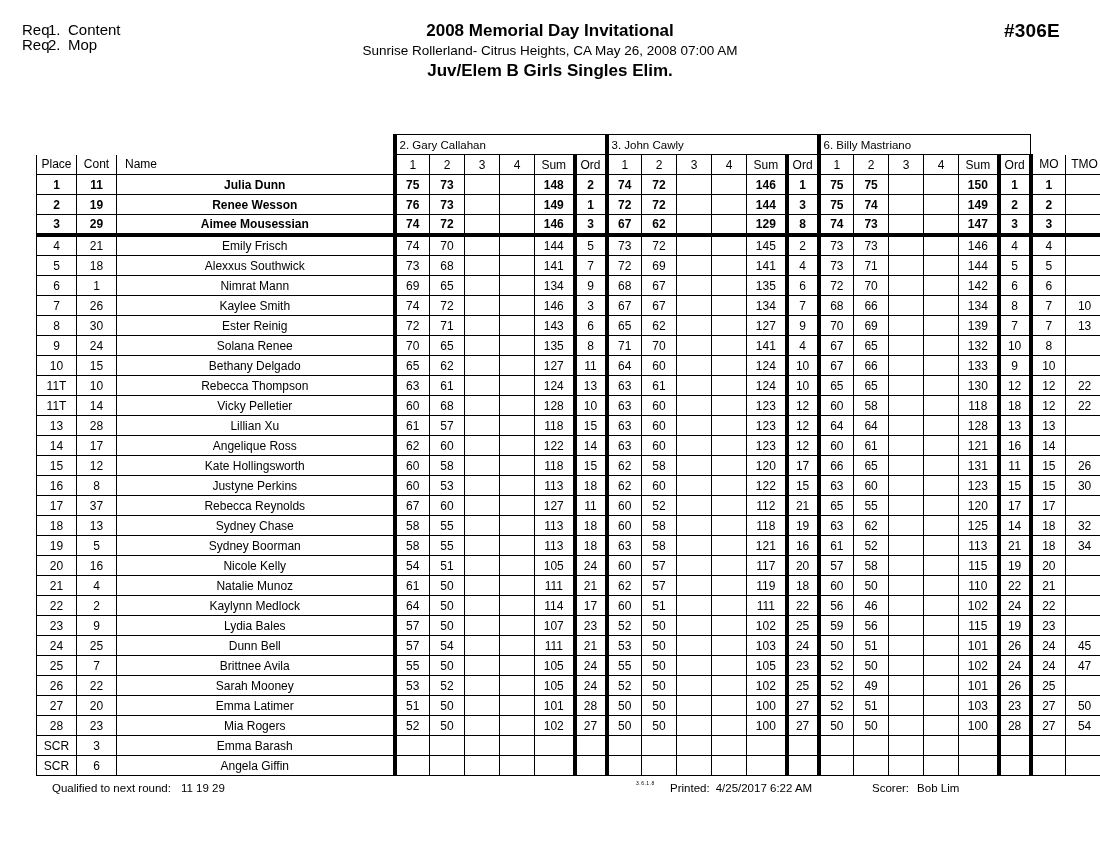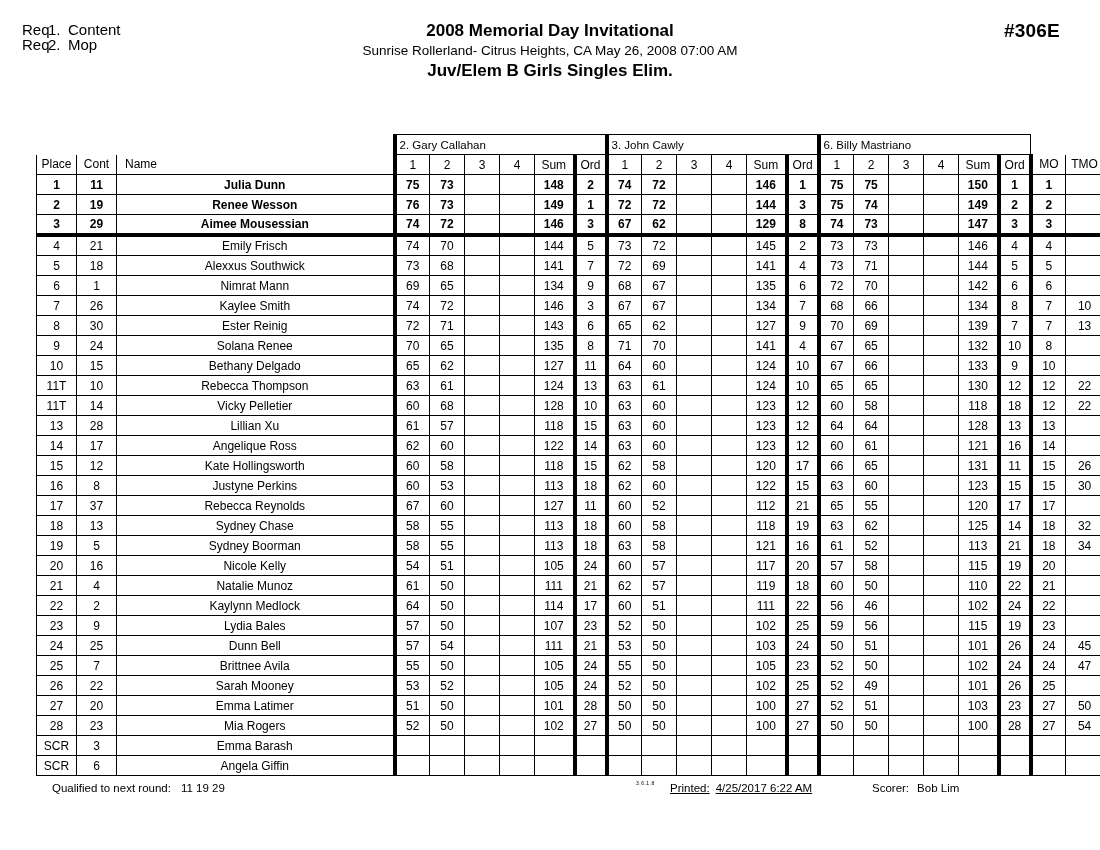--- a/index.html
+++ b/index.html
@@ -136,21 +136,20 @@
     top: -2px;
     font-size: 5px;
     letter-spacing: 0.5px;
     color: #000;
   }
   #printed {
     position: absolute;
     left: 646px;
     top: 0;
     white-space: nowrap;
-    text-decoration: underline;
   }
   #printed .p-val { margin-left: 6px; }
   #scorer {
     position: absolute;
     left: 848px;
     top: 0;
     white-space: nowrap;
   }
   #scorer .s-val { margin-left: 8px; }
 </style>

